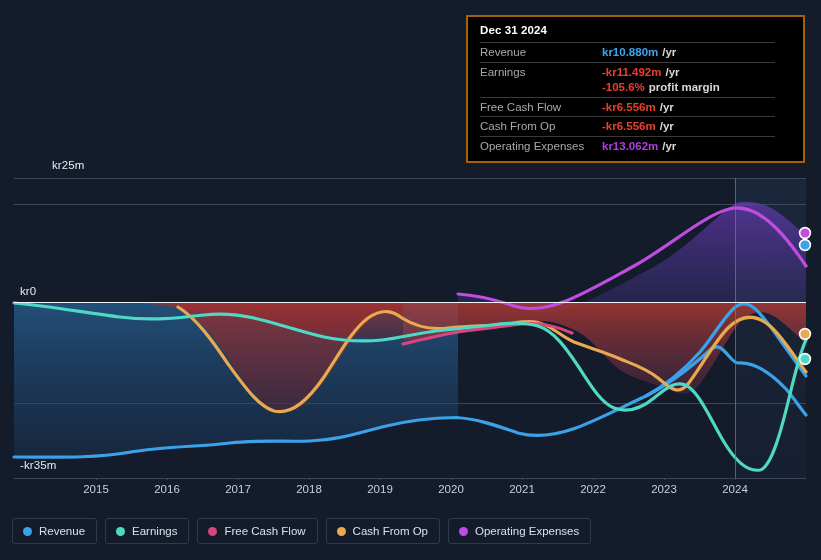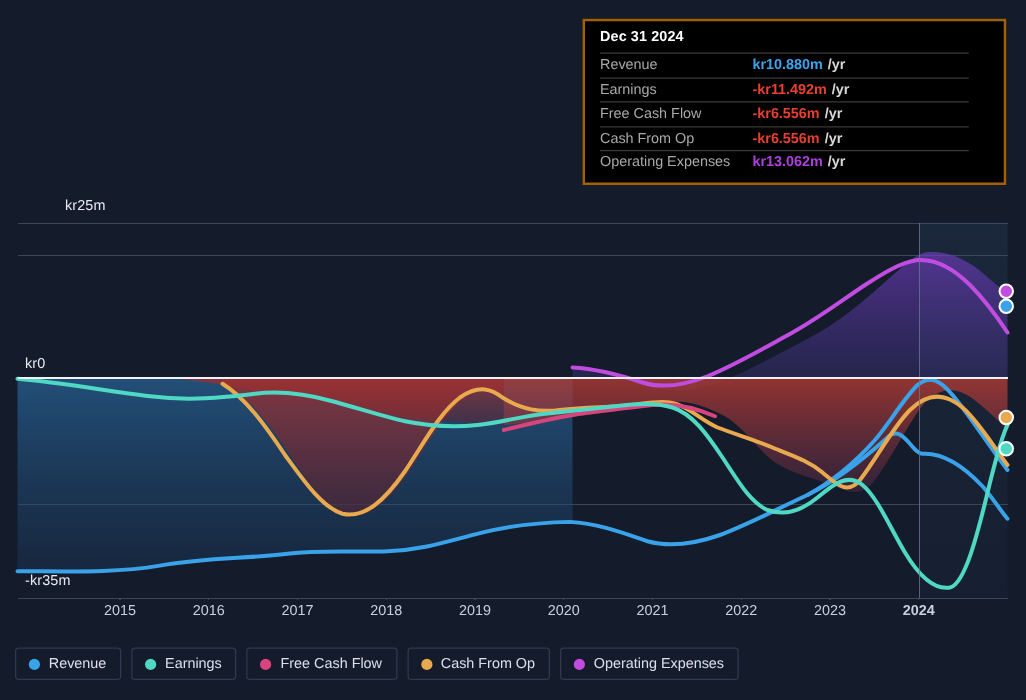--- a/index.html
+++ b/index.html
@@ -271,34 +271,38 @@
   <div id="x-axis">
       <div class="x-tick" style="left: 96px;">2015</div>
       <div class="x-tick" style="left: 167px;">2016</div>
       <div class="x-tick" style="left: 238px;">2017</div>
       <div class="x-tick" style="left: 309px;">2018</div>
       <div class="x-tick" style="left: 380px;">2019</div>
       <div class="x-tick" style="left: 451px;">2020</div>
       <div class="x-tick" style="left: 522px;">2021</div>
       <div class="x-tick" style="left: 593px;">2022</div>
       <div class="x-tick" style="left: 664px;">2023</div>
-      <div class="x-tick" style="left: 735px; font-weight: bold;">2024</div>
+      <div class="x-tick" style="left: 735px;">2024</div>
     </div>
 
   <div id="tooltip">
     <div id="tooltip-date">Dec 31 2024</div>
     <div id="tooltip-rows">
         <div class="tt-row">
           <div class="tt-label">Revenue</div>
           <div><span class="tt-value" style="color: rgb(58, 166, 239); margin-top: 44px;">kr10.880m</span><span class="tt-unit">/yr</span></div>
         </div>
         <div class="tt-row">
           <div class="tt-label">Earnings</div>
           <div><span class="tt-value" style="color: rgb(232, 64, 47);">-kr11.492m</span><span class="tt-unit">/yr</span></div>
         </div>
+        <div class="tt-row no-rule">
+          <div class="tt-label"></div>
+          <div><span class="tt-value" style="color: rgb(232, 64, 47);">-105.6%</span><span class="tt-unit">profit margin</span></div>
+        </div>
         <div class="tt-row">
           <div class="tt-label">Free Cash Flow</div>
           <div><span class="tt-value" style="color: rgb(232, 64, 47);">-kr6.556m</span><span class="tt-unit">/yr</span></div>
         </div>
         <div class="tt-row">
           <div class="tt-label">Cash From Op</div>
           <div><span class="tt-value" style="color: rgb(232, 64, 47);">-kr6.556m</span><span class="tt-unit">/yr</span></div>
         </div>
         <div class="tt-row">
           <div class="tt-label">Operating Expenses</div>

